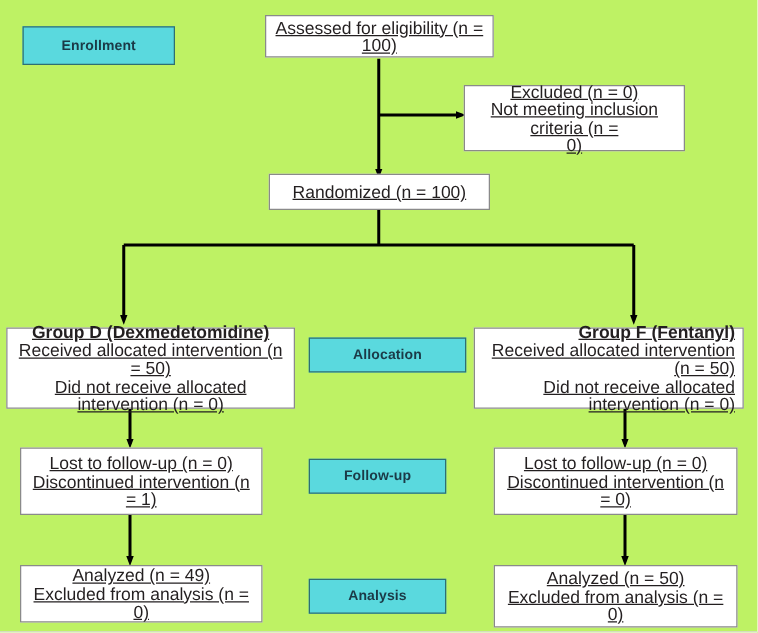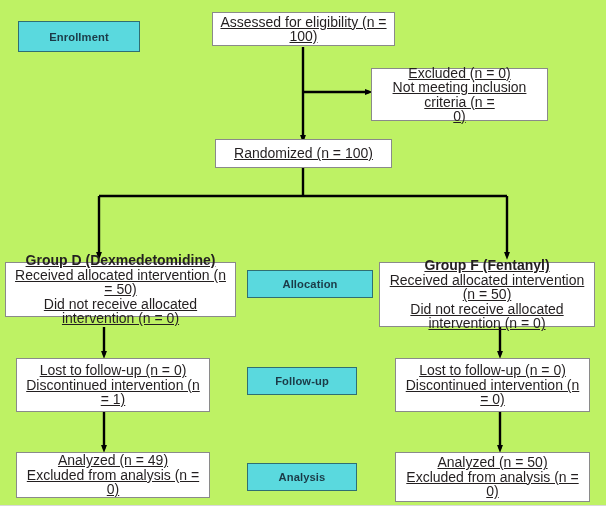--- a/index.html
+++ b/index.html
@@ -105,31 +105,31 @@
   <div class="node" style="left:371px; top:68px; width:177px; height:53px;">
     <span class="line">Excluded (n = 0)</span>
     <span class="line">Not meeting inclusion criteria (n =</span>
     <span class="line">0)</span>
   </div>
 
   <div class="node" style="left:215px; top:139px; width:177px; height:29px;">
     <span class="line">Randomized (n = 100)</span>
   </div>
 
-  <div class="node" style="left:5px; top:262px; width:231px; height:55px;text-align:center;">
+  <div class="node" style="left:5px; top:262px; width:231px; height:65px;text-align:center;">
     <span class="line bold">Group D (Dexmedetomidine)</span>
     <span class="line">Received allocated intervention (n = 50)</span>
     <span class="line">Did not receive allocated intervention (n = 0)</span>
   </div>
 
   <div class="phase" style="left:247px; top:270px; width:126px; height:28px;">
     <span>Allocation</span>
   </div>
 
-  <div class="node" style="left:379px; top:262px; width:216px; height:65px;">
+  <div class="node" style="left:379px; top:262px; width:216px; height:65px;text-align:right;">
     <span class="line bold">Group F (Fentanyl)</span>
     <span class="line">Received allocated intervention (n = 50)</span>
     <span class="line">Did not receive allocated intervention (n = 0)</span>
   </div>
 
   <div class="node" style="left:16px; top:358px; width:194px; height:54px;">
     <span class="line">Lost to follow-up (n = 0)</span>
     <span class="line">Discontinued intervention (n = 1)</span>
   </div>
 

